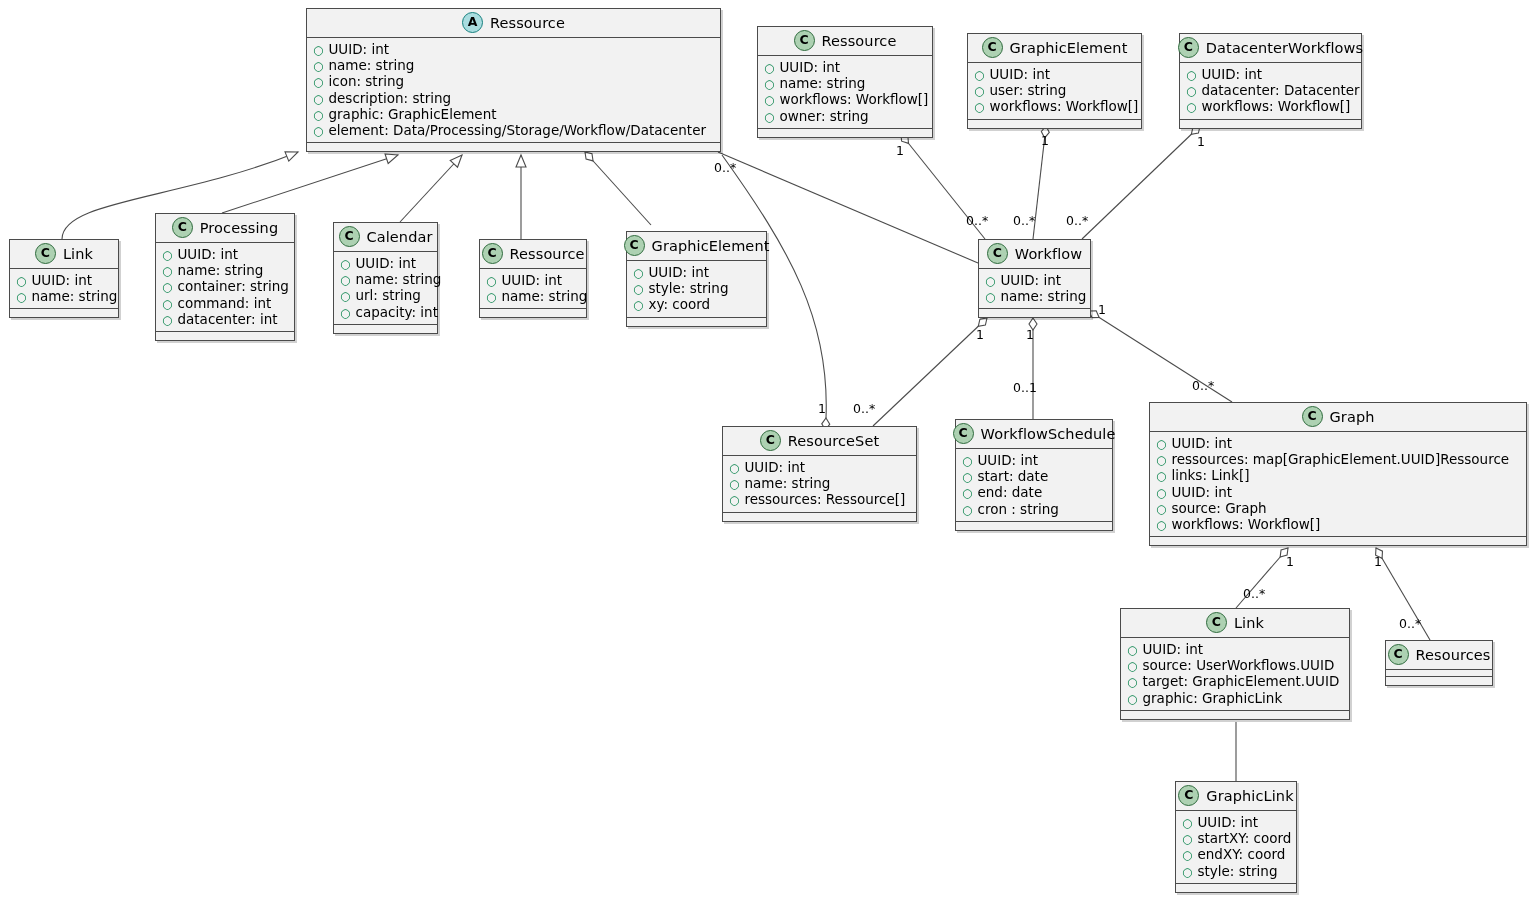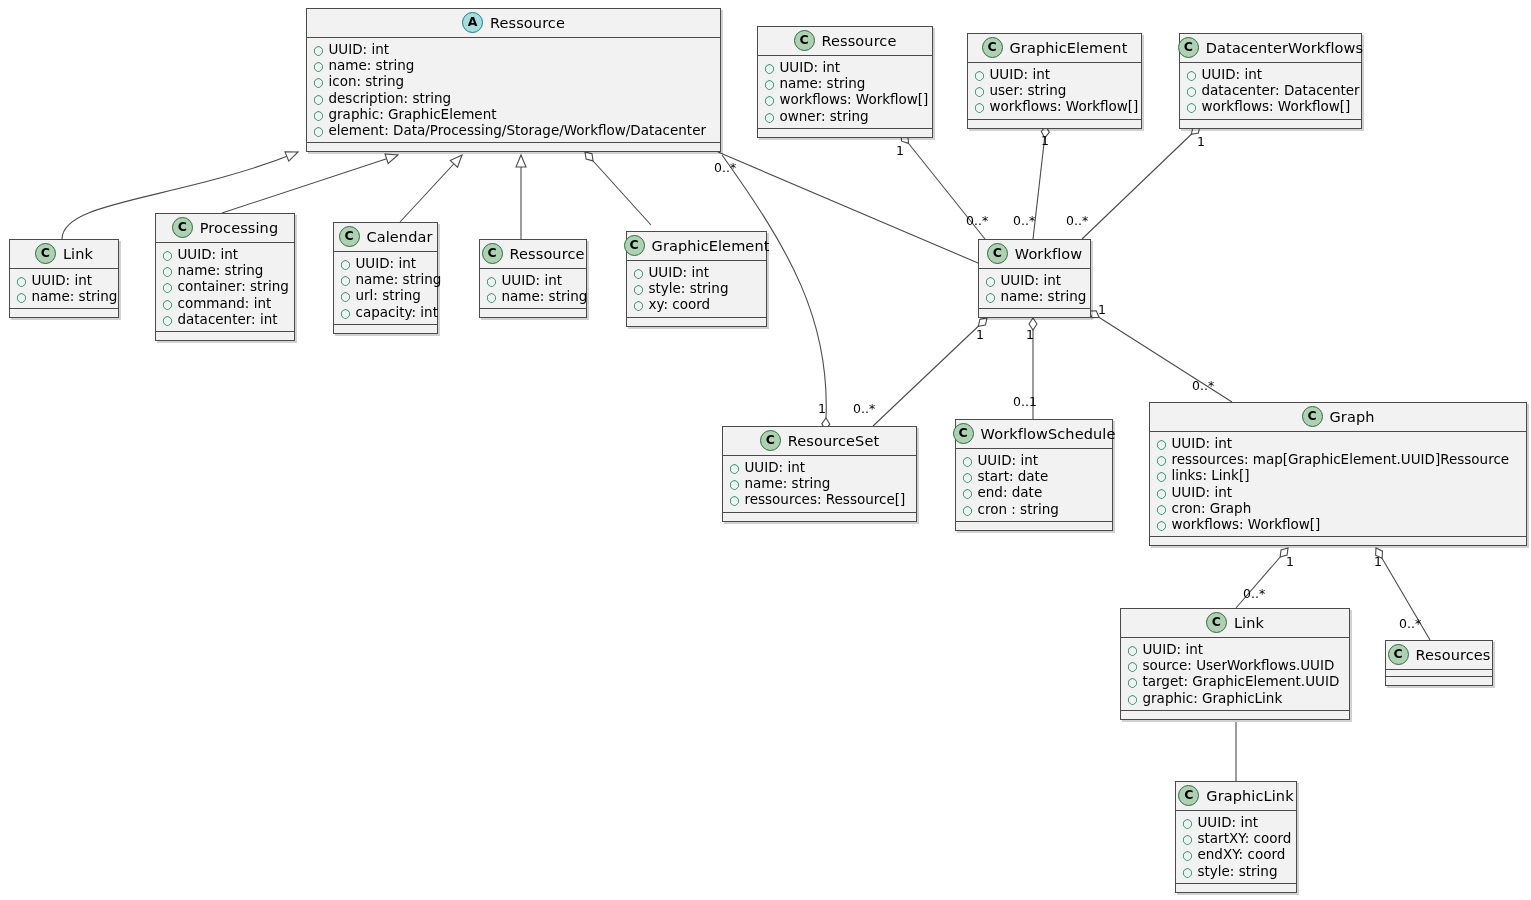--- a/index.html
+++ b/index.html
@@ -444,21 +444,21 @@
           <div class="attr">
             <span class="vis">○</span>
             <span>links: Link[]</span>
           </div>
           <div class="attr">
             <span class="vis">○</span>
             <span>UUID: int</span>
           </div>
           <div class="attr">
             <span class="vis">○</span>
-            <span>cron: Graph</span>
+            <span>source: Graph</span>
           </div>
           <div class="attr">
             <span class="vis">○</span>
             <span>workflows: Workflow[]</span>
           </div>
         </div>
         <div class="uml-foot"></div>
       </div>
       <div class="uml-class" style="left: 1120px; top: 608px; width: 230px;">
         <div class="uml-header">
@@ -523,21 +523,21 @@
       <div class="mult" style="left: 714px; top: 160px;">0..*</div>
       <div class="mult" style="left: 896px; top: 143px;">1</div>
       <div class="mult" style="left: 1041px; top: 133px;">1</div>
       <div class="mult" style="left: 1197px; top: 134px;">1</div>
       <div class="mult" style="left: 966px; top: 213px;">0..*</div>
       <div class="mult" style="left: 1013px; top: 213px;">0..*</div>
       <div class="mult" style="left: 1066px; top: 213px;">0..*</div>
       <div class="mult" style="left: 1098px; top: 302px;">1</div>
       <div class="mult" style="left: 976px; top: 327px;">1</div>
       <div class="mult" style="left: 1026px; top: 327px;">1</div>
-      <div class="mult" style="left: 1013px; top: 394px;">0..1</div>
+      <div class="mult" style="left: 1013px; top: 380px;">0..1</div>
       <div class="mult" style="left: 1192px; top: 378px;">0..*</div>
       <div class="mult" style="left: 818px; top: 401px;">1</div>
       <div class="mult" style="left: 853px; top: 401px;">0..*</div>
       <div class="mult" style="left: 1286px; top: 554px;">1</div>
       <div class="mult" style="left: 1243px; top: 586px;">0..*</div>
       <div class="mult" style="left: 1374px; top: 554px;">1</div>
       <div class="mult" style="left: 1399px; top: 616px;">0..*</div>
     </div>
 
 </div>

